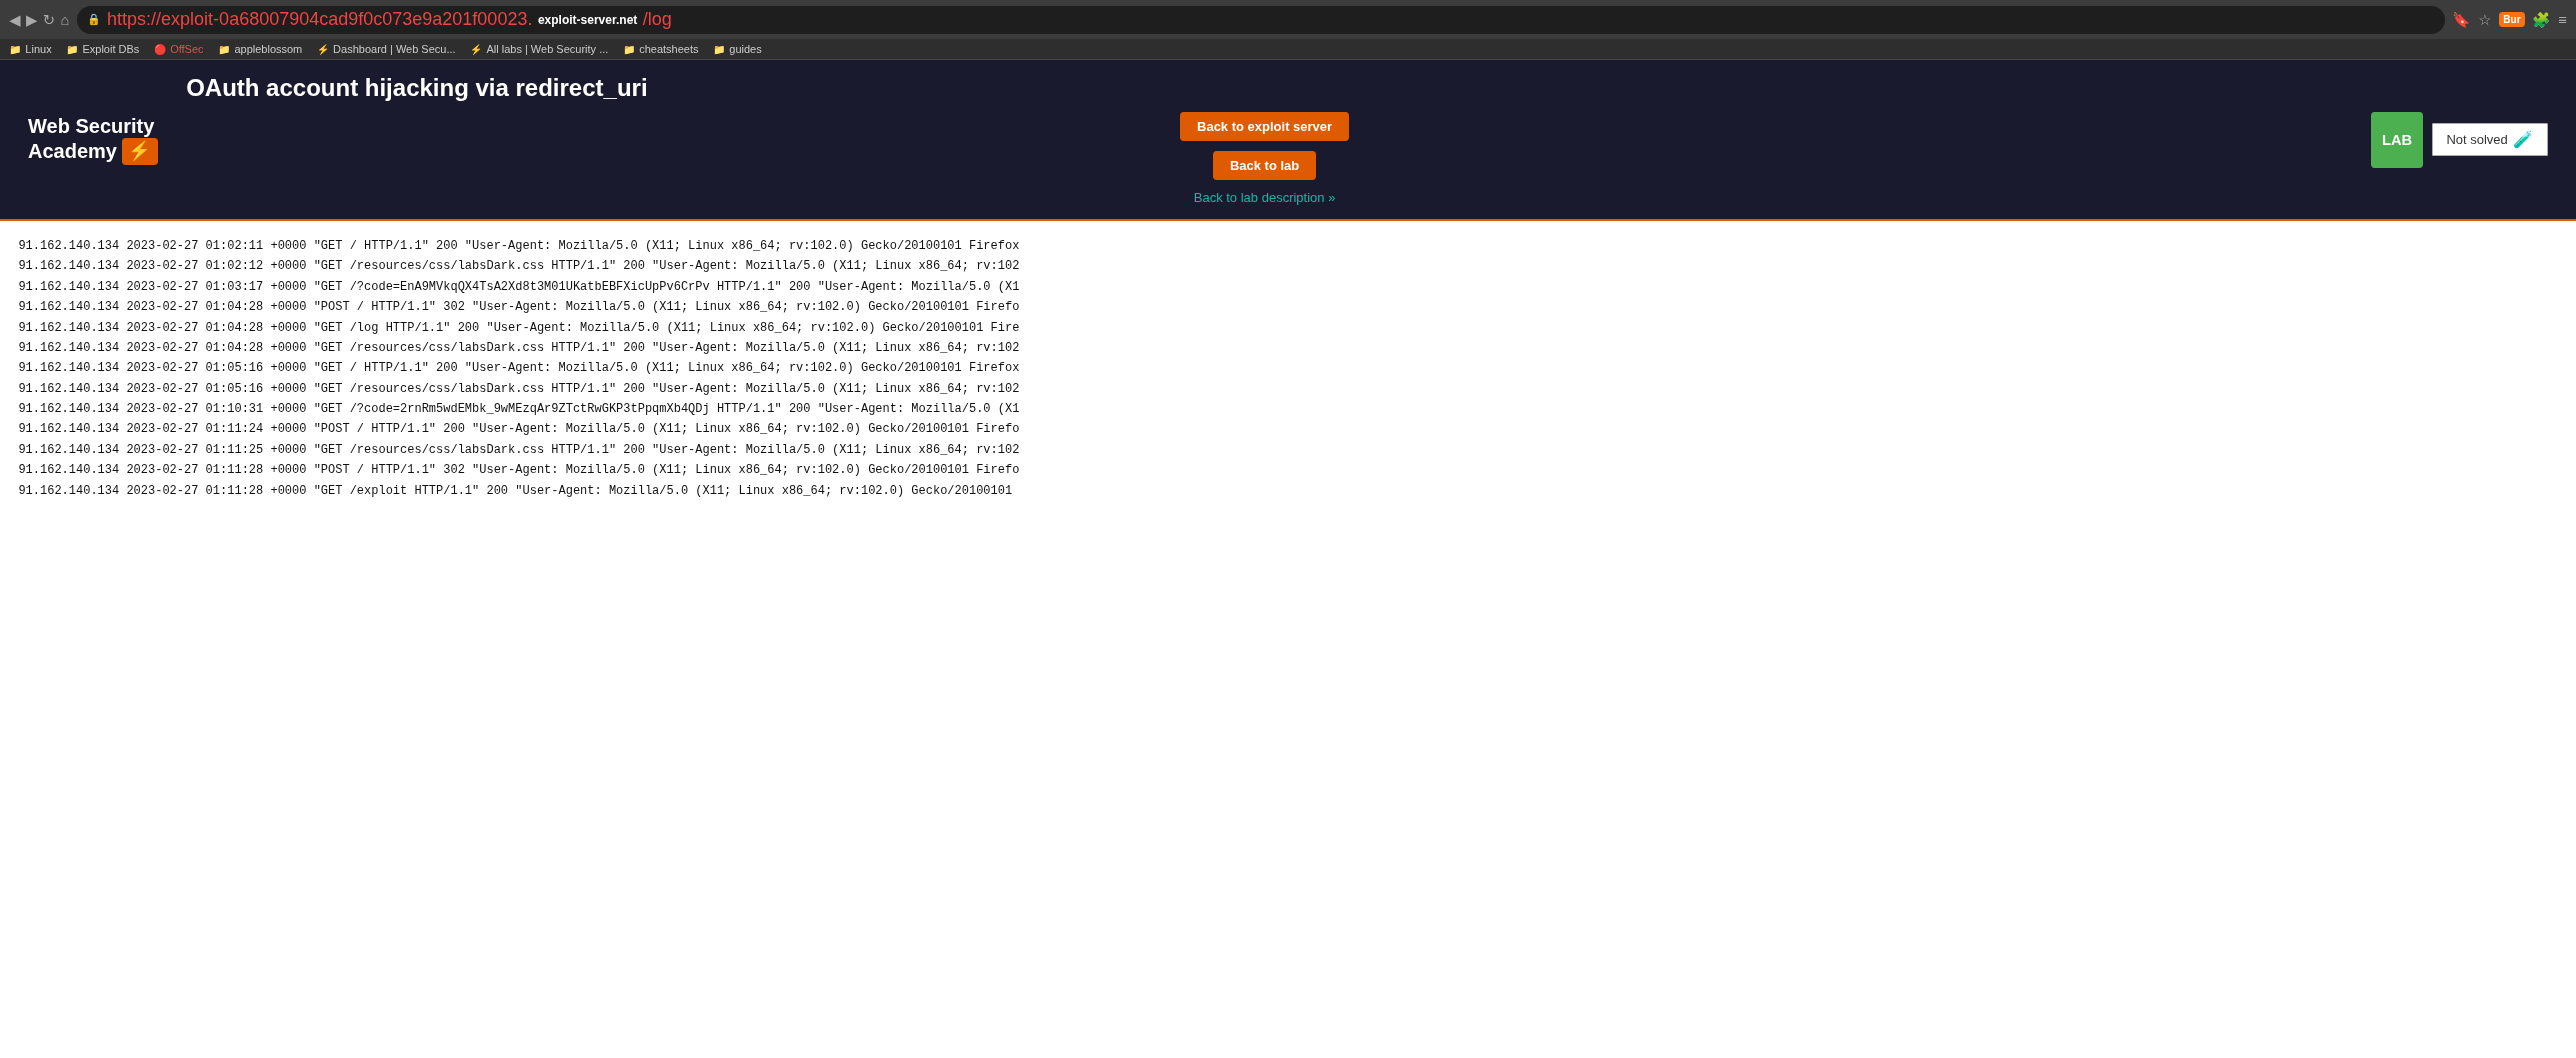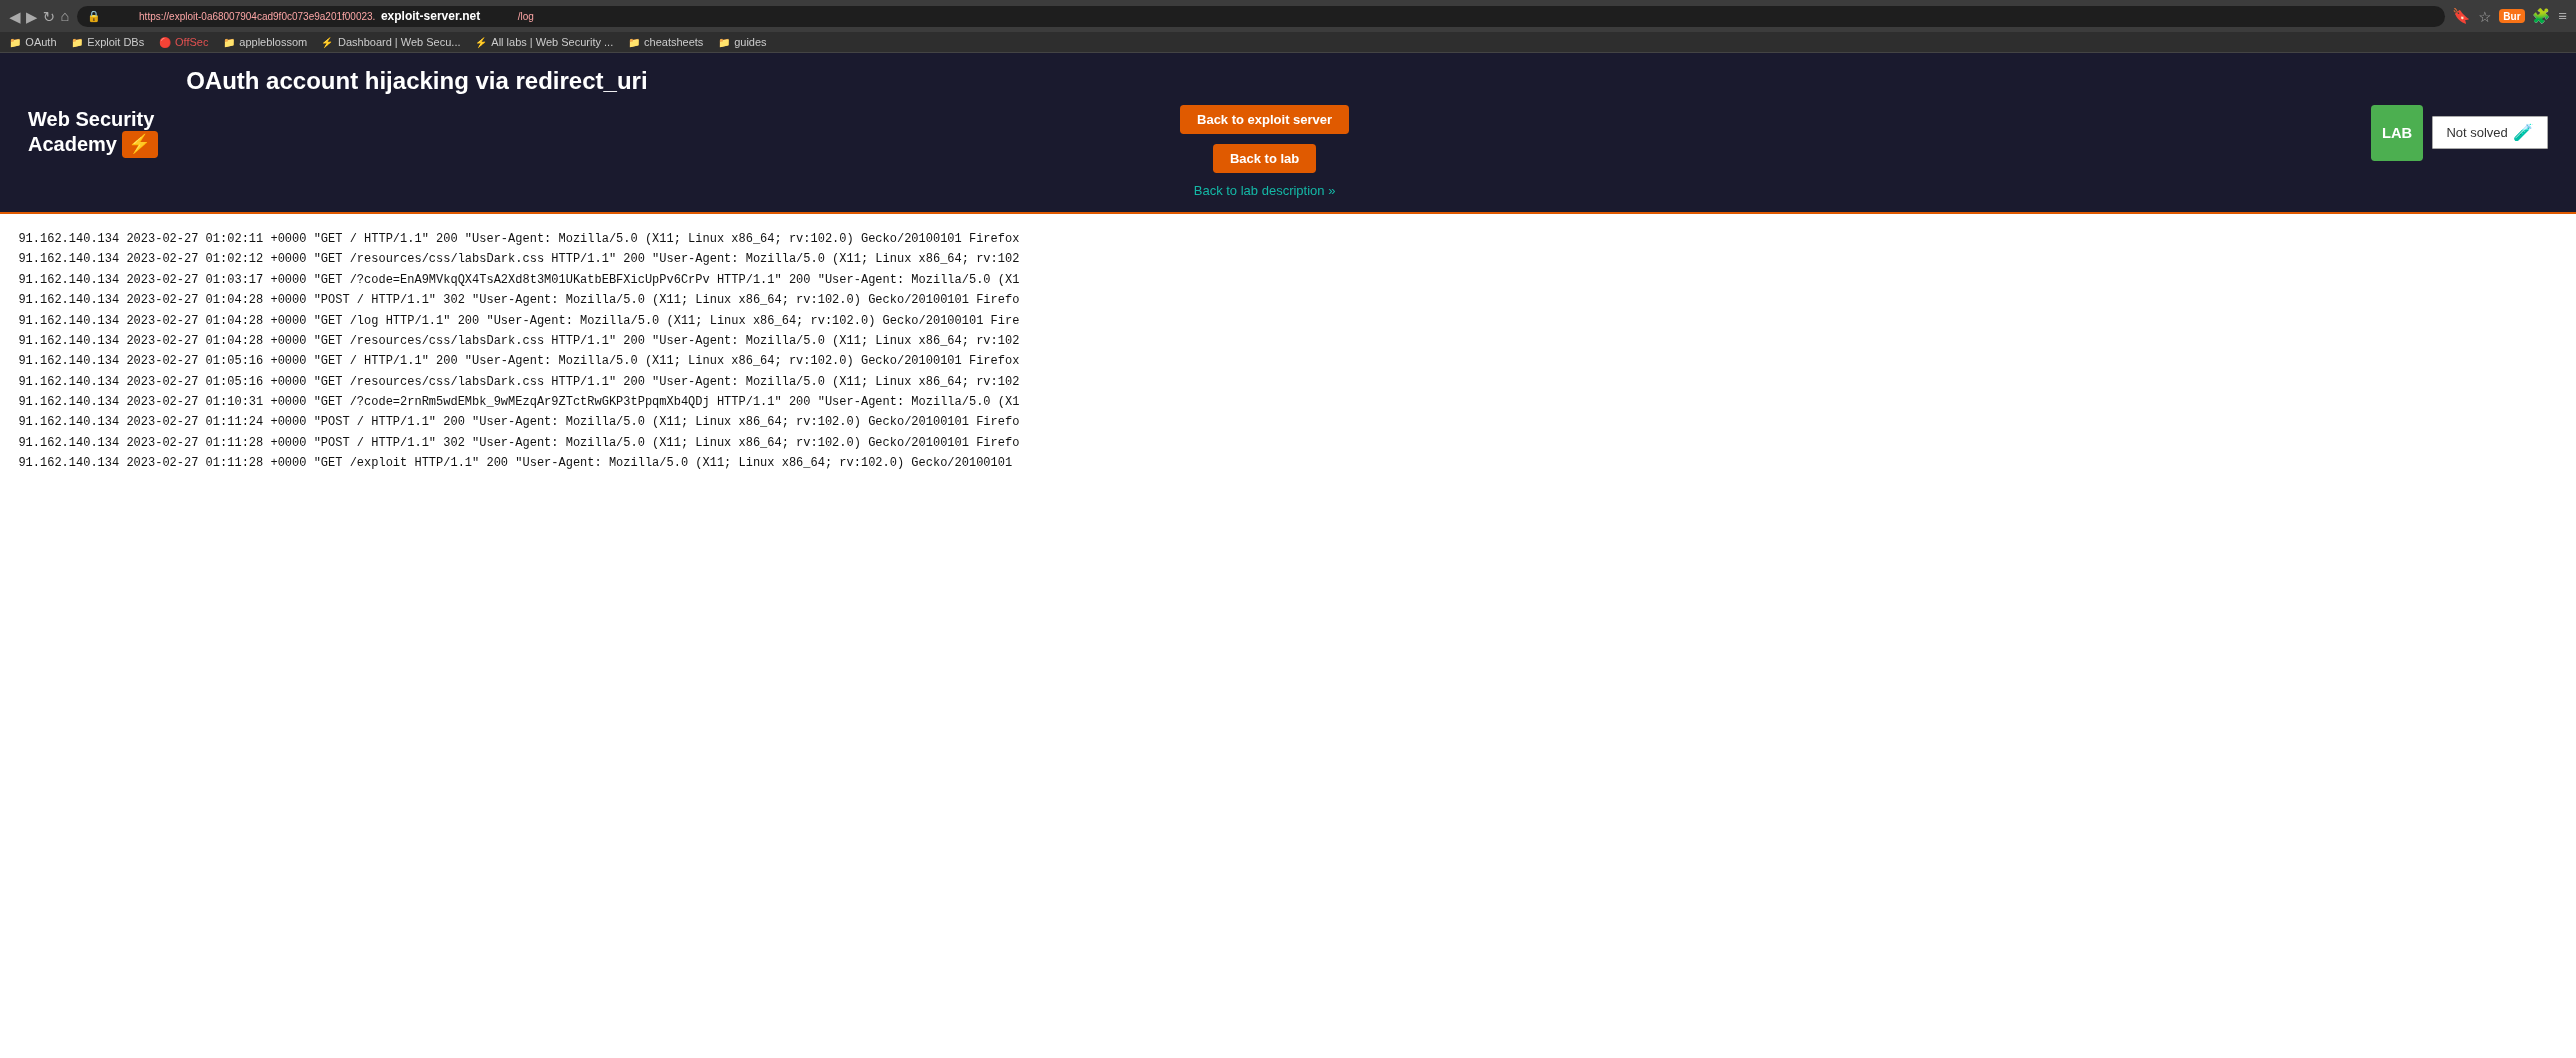--- a/index.html
+++ b/index.html
@@ -24,21 +24,21 @@
       background: #1e1e1e;
       border-radius: 18.4px;
       padding: 3.7px 11px;
       display: flex;
       align-items: center;
       gap: 5.5px;
       color: #ccc;
       font-size: 12px;
     }
     .address-bar .lock-icon { color: #aaa; font-size: 11px; }
-    .address-bar .url-text { color: #fca5a5; font-size: 10px; margin-left: 32px; }
+    .address-bar .url-text { color: #ef4444; font-size: 18px; }
     .address-bar .url-highlight { color: #fff; font-weight: bold; }
     .browser-actions {
       display: flex; gap: 7.4px; align-items: center;
     }
     .browser-action-icon { color: #aaa; font-size: 14.7px; cursor: pointer; }
     .burp-badge {
       background: #f97316;
       color: #fff;
       font-size: 10px;
       font-weight: bold;
@@ -163,21 +163,21 @@
     <span class="browser-action-icon">☆</span>
     <span class="burp-badge">Bur</span>
     <span class="browser-action-icon">🧩</span>
     <span class="browser-action-icon">≡</span>
   </div>
 </div>
 
 <div class="bookmarks-bar">
   <span class="bookmark-item">
     <span class="bookmark-icon">📁</span>
-    <span>OAuth</span>
+    <span>Linux</span>
   </span>
   <span class="bookmark-item">
     <span class="bookmark-icon">📁</span>
     <span>Exploit DBs</span>
   </span>
   <span class="bookmark-item bookmark-red">
     <span class="bookmark-icon">🔴</span>
     <span>OffSec</span>
   </span>
   <span class="bookmark-item">
@@ -233,16 +233,17 @@
 <div class="log-line">91.162.140.134   2023-02-27 01:02:11 +0000 "GET / HTTP/1.1" 200 "User-Agent: Mozilla/5.0 (X11; Linux x86_64; rv:102.0) Gecko/20100101 Firefox</div>
     <div class="log-line">91.162.140.134   2023-02-27 01:02:12 +0000 "GET /resources/css/labsDark.css HTTP/1.1" 200 "User-Agent: Mozilla/5.0 (X11; Linux x86_64; rv:102</div>
     <div class="log-line">91.162.140.134   2023-02-27 01:03:17 +0000 "GET /?code=EnA9MVkqQX4TsA2Xd8t3M01UKatbEBFXicUpPv6CrPv HTTP/1.1" 200 "User-Agent: Mozilla/5.0 (X1</div>
     <div class="log-line">91.162.140.134   2023-02-27 01:04:28 +0000 "POST / HTTP/1.1" 302 "User-Agent: Mozilla/5.0 (X11; Linux x86_64; rv:102.0) Gecko/20100101 Firefo</div>
     <div class="log-line">91.162.140.134   2023-02-27 01:04:28 +0000 "GET /log HTTP/1.1" 200 "User-Agent: Mozilla/5.0 (X11; Linux x86_64; rv:102.0) Gecko/20100101 Fire</div>
     <div class="log-line">91.162.140.134   2023-02-27 01:04:28 +0000 "GET /resources/css/labsDark.css HTTP/1.1" 200 "User-Agent: Mozilla/5.0 (X11; Linux x86_64; rv:102</div>
     <div class="log-line">91.162.140.134   2023-02-27 01:05:16 +0000 "GET / HTTP/1.1" 200 "User-Agent: Mozilla/5.0 (X11; Linux x86_64; rv:102.0) Gecko/20100101 Firefox</div>
     <div class="log-line">91.162.140.134   2023-02-27 01:05:16 +0000 "GET /resources/css/labsDark.css HTTP/1.1" 200 "User-Agent: Mozilla/5.0 (X11; Linux x86_64; rv:102</div>
     <div class="log-line">91.162.140.134   2023-02-27 01:10:31 +0000 "GET /?code=2rnRm5wdEMbk_9wMEzqAr9ZTctRwGKP3tPpqmXb4QDj HTTP/1.1" 200 "User-Agent: Mozilla/5.0 (X1</div>
     <div class="log-line">91.162.140.134   2023-02-27 01:11:24 +0000 "POST / HTTP/1.1" 200 "User-Agent: Mozilla/5.0 (X11; Linux x86_64; rv:102.0) Gecko/20100101 Firefo</div>
+    <div class="log-line">91.162.140.134   2023-02-27 01:11:25 +0000 "GET /resources/css/labsDark.css HTTP/1.1" 200 "User-Agent: Mozilla/5.0 (X11; Linux x86_64; rv:102</div>
     <div class="log-line">91.162.140.134   2023-02-27 01:11:28 +0000 "POST / HTTP/1.1" 302 "User-Agent: Mozilla/5.0 (X11; Linux x86_64; rv:102.0) Gecko/20100101 Firefo</div>
     <div class="log-line">91.162.140.134   2023-02-27 01:11:28 +0000 "GET /exploit HTTP/1.1" 200 "User-Agent: Mozilla/5.0 (X11; Linux x86_64; rv:102.0) Gecko/20100101</div>
   </div>
 
 
 </body></html>

